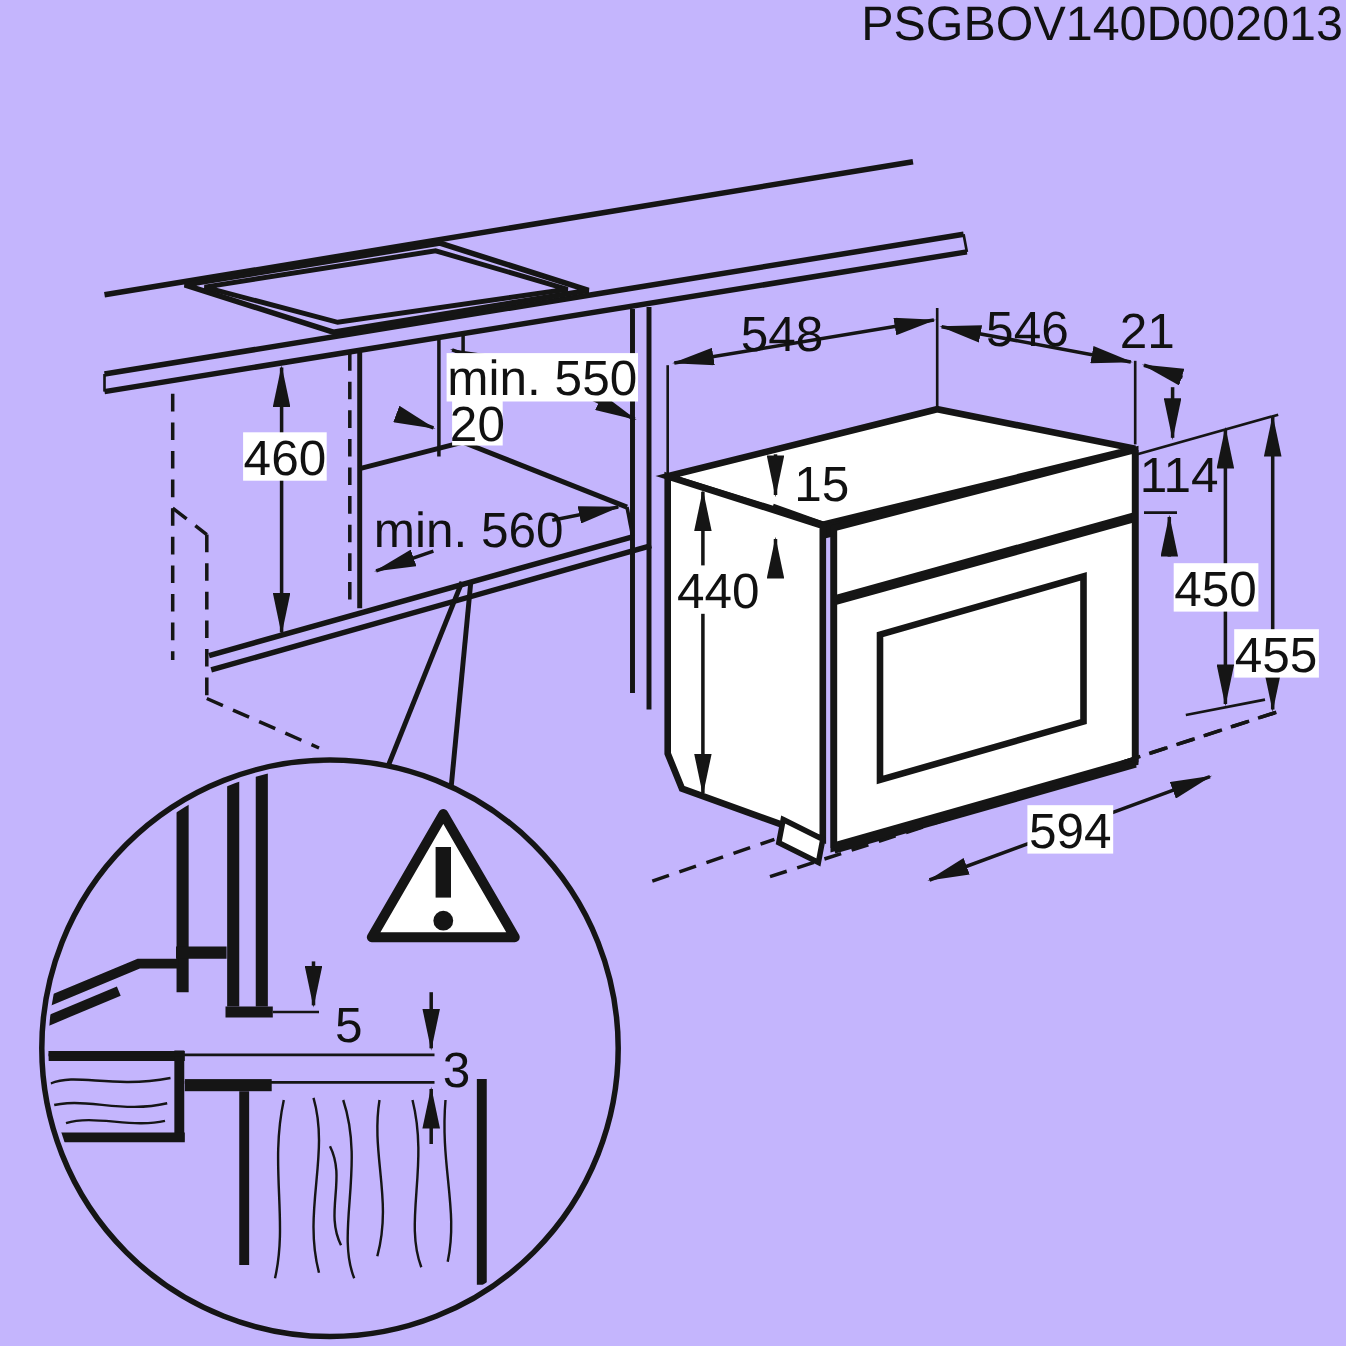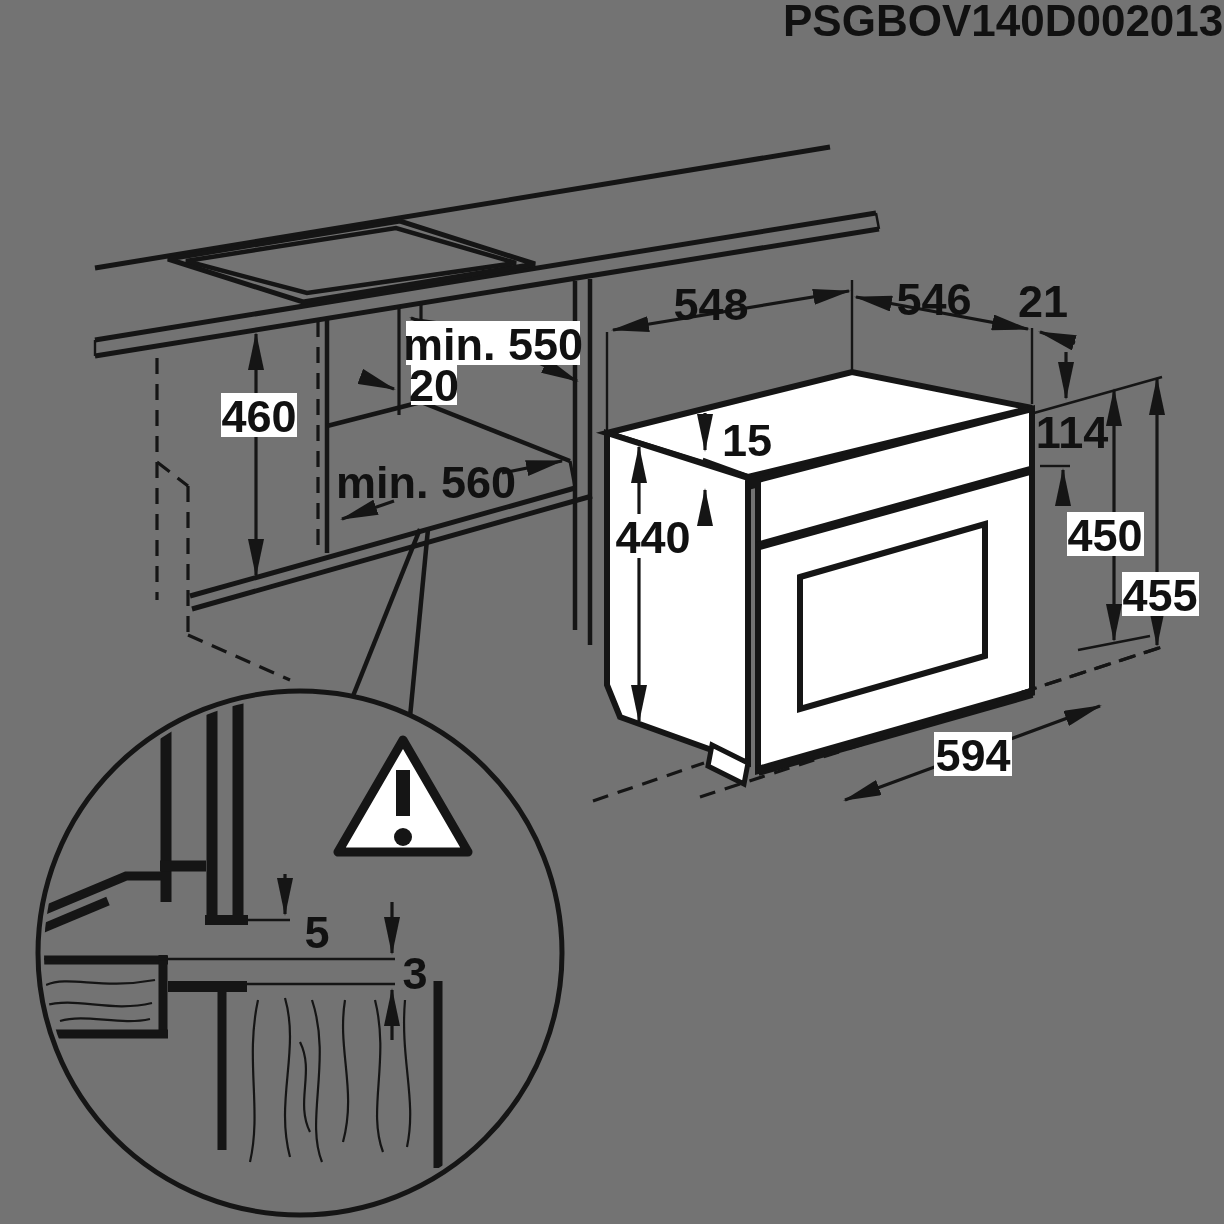--- a/index.html
+++ b/index.html
@@ -1,17 +1,17 @@
 <!DOCTYPE html>
 <html><head>
 <meta charset="utf-8">
 <style>
   html,body{margin:0;padding:0;background:#fff;}
-  .stage{position:relative;width:1224px;height:1224px;background:#737373;overflow:hidden;
-         font-family:"Liberation Sans",sans-serif;font-weight:bold;}
+  .stage{position:relative;width:1224px;height:1224px;background:#c4b5fd;overflow:hidden;
+         font-family:"Liberation Sans",sans-serif;}
   svg{position:absolute;left:0;top:0;}
   text{fill:#111;font-family:"Liberation Sans",sans-serif;}
   .dim{font-size:45px;}
   .ttl{font-size:44px;}
   .ln{stroke:#151515;fill:none;}
   .w6{stroke-width:6;} .w5{stroke-width:5;} .w4{stroke-width:4.5;} .w3{stroke-width:3.2;}
   .w2{stroke-width:2.4;} .w9{stroke-width:9;} .w10{stroke-width:10;} .w11{stroke-width:11;}
   .dash{stroke-dasharray:16 10;}
   .grain{stroke:#151515;stroke-width:2.2;fill:none;}
   .whitefill{fill:#fff;}

